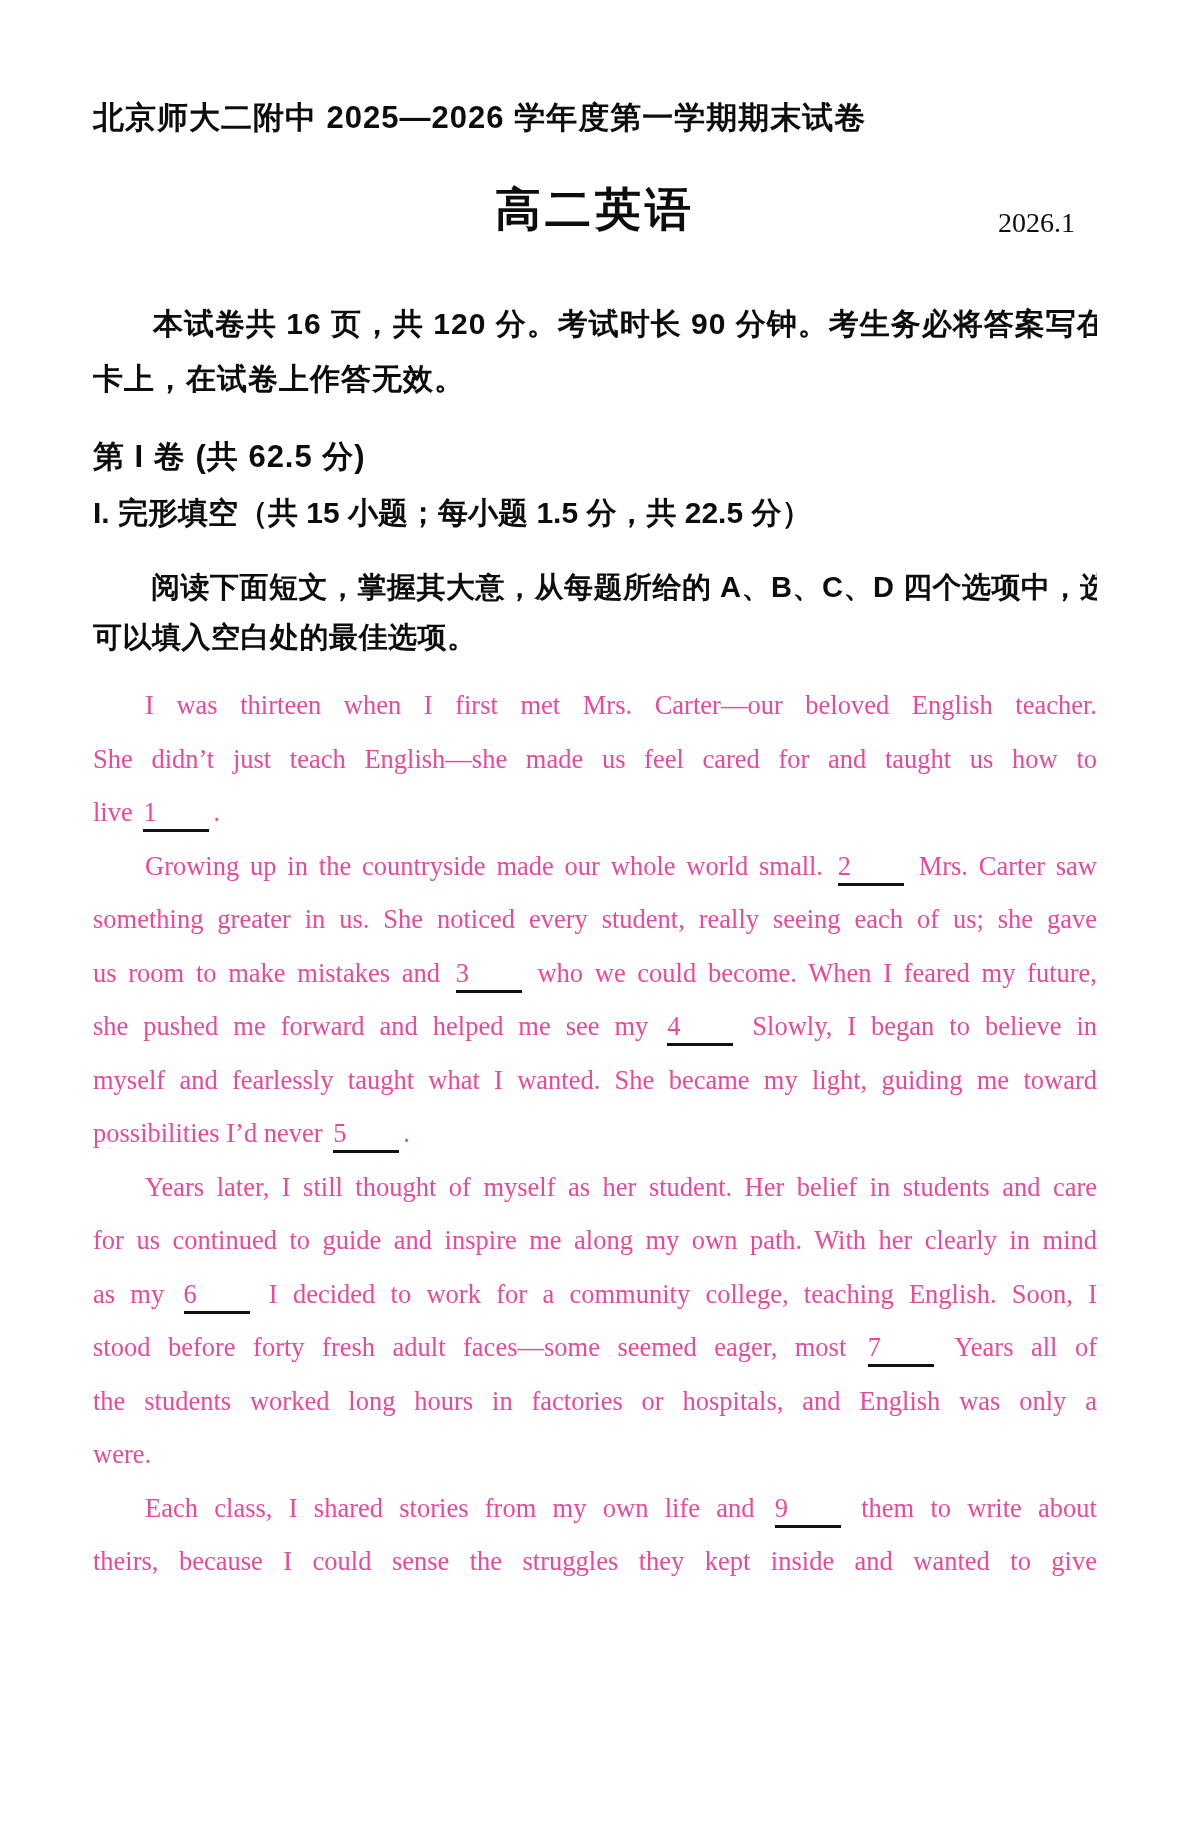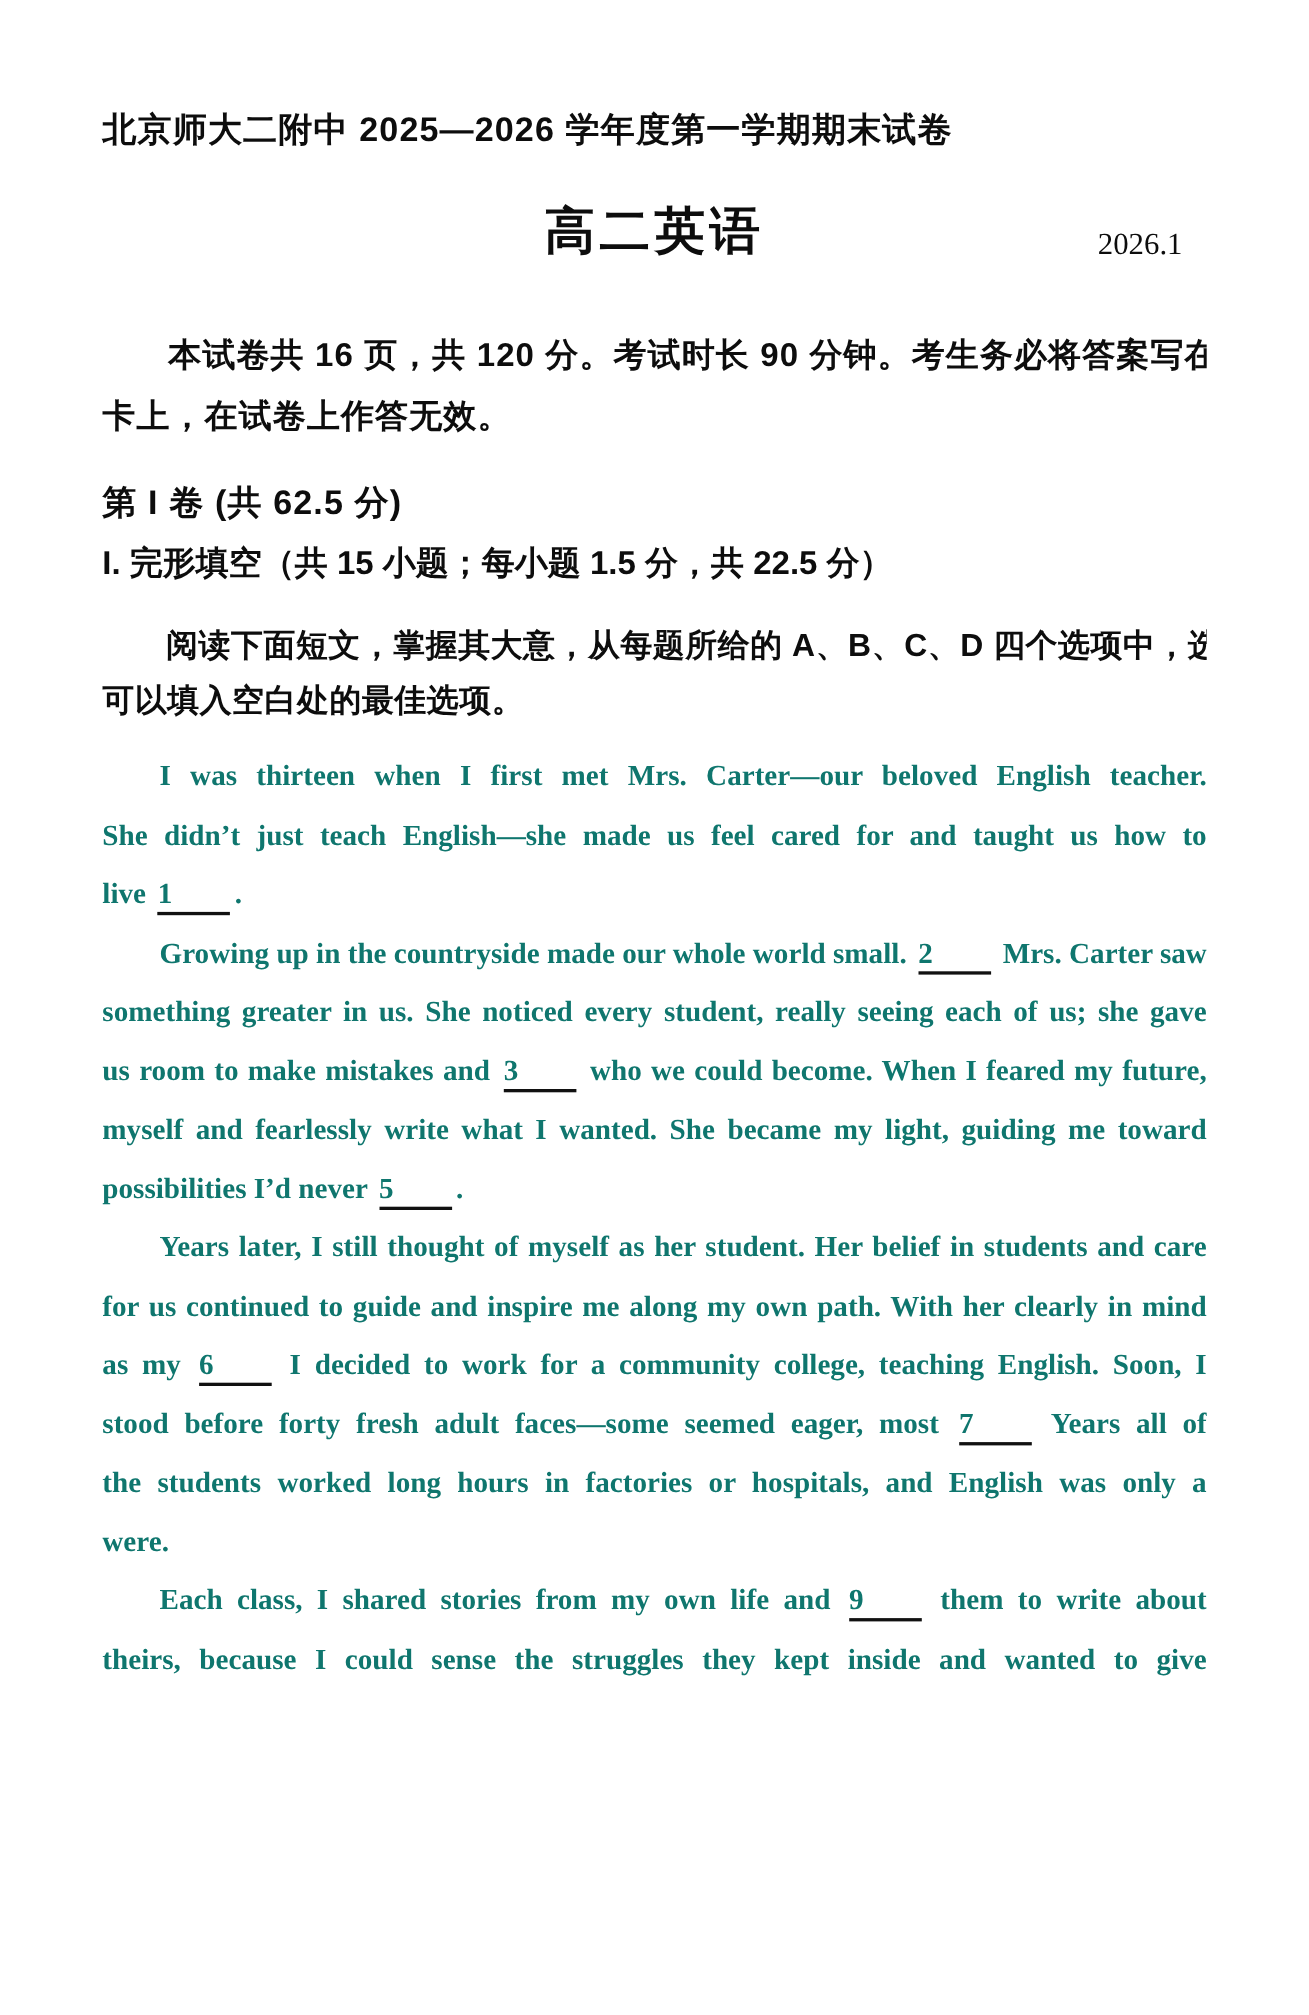--- a/index.html
+++ b/index.html
@@ -90,22 +90,22 @@
     font-size: 29px;
     line-height: 50px;
     letter-spacing: 0.5px;
   }
 
   
   .passage {
     margin-top: 17px;
     font-family: "Liberation Serif", "DejaVu Serif", serif;
     font-size: 26.5px;
-    font-weight: 700;
-    color: #0f766e;
+    font-weight: 400;
+    color: #ec4899;
   }
   .line {
     line-height: 53.5px;
     height: 53.5px;
     white-space: nowrap;
     overflow: hidden;
     text-align: justify;
     text-align-last: justify;
   }
   .line.ind { text-indent: 52px; }
@@ -148,21 +148,22 @@
         <div class="cn-line">可以填入空白处的最佳选项。</div>
       </div>
 
     <div class="passage">
         <div class="line ind"><span>I was thirteen when I first met Mrs. Carter—our beloved English teacher.</span></div>
         <div class="line"><span>She didn’t just teach English—she made us feel cared for and taught us how to</span></div>
         <div class="line end"><span>live </span><span class="blank">1</span><span>.</span></div>
         <div class="line ind"><span>Growing up in the countryside made our whole world small. </span><span class="blank">2</span><span> Mrs. Carter saw</span></div>
         <div class="line"><span>something greater in us. She noticed every student, really seeing each of us; she gave</span></div>
         <div class="line"><span>us room to make mistakes and </span><span class="blank">3</span><span> who we could become. When I feared my future,</span></div>
-        <div class="line"><span>myself and fearlessly write what I wanted. She became my light, guiding me toward</span></div>
+        <div class="line"><span>she pushed me forward and helped me see my </span><span class="blank">4</span><span> Slowly, I began to believe in</span></div>
+        <div class="line"><span>myself and fearlessly taught what I wanted. She became my light, guiding me toward</span></div>
         <div class="line end"><span>possibilities I’d never </span><span class="blank">5</span><span>.</span></div>
         <div class="line ind"><span>Years later, I still thought of myself as her student. Her belief in students and care</span></div>
         <div class="line"><span>for us continued to guide and inspire me along my own path. With her clearly in mind</span></div>
         <div class="line"><span>as my </span><span class="blank">6</span><span> I decided to work for a community college, teaching English. Soon, I</span></div>
         <div class="line"><span>stood before forty fresh adult faces—some seemed eager, most </span><span class="blank">7</span><span> Years all of</span></div>
         <div class="line"><span>the students worked long hours in factories or hospitals, and English was only a</span></div>
         <div class="line end"><span>were.</span></div>
         <div class="line ind"><span>Each class, I shared stories from my own life and </span><span class="blank">9</span><span> them to write about</span></div>
         <div class="line"><span>theirs, because I could sense the struggles they kept inside and wanted to give</span></div>
       </div>

